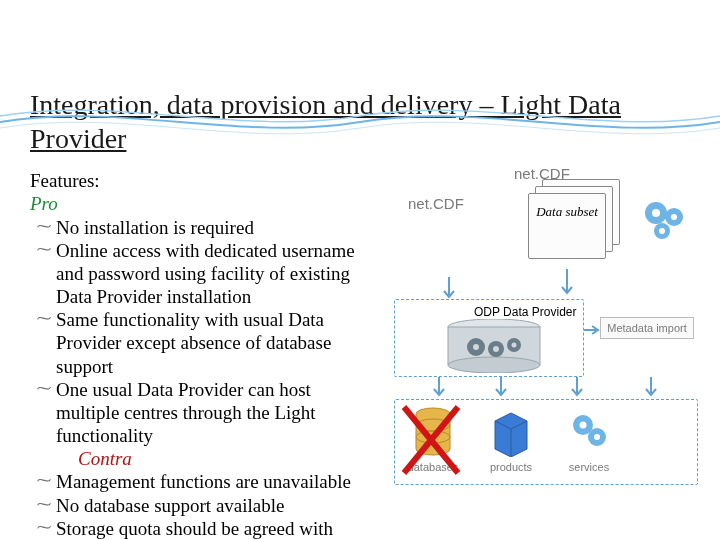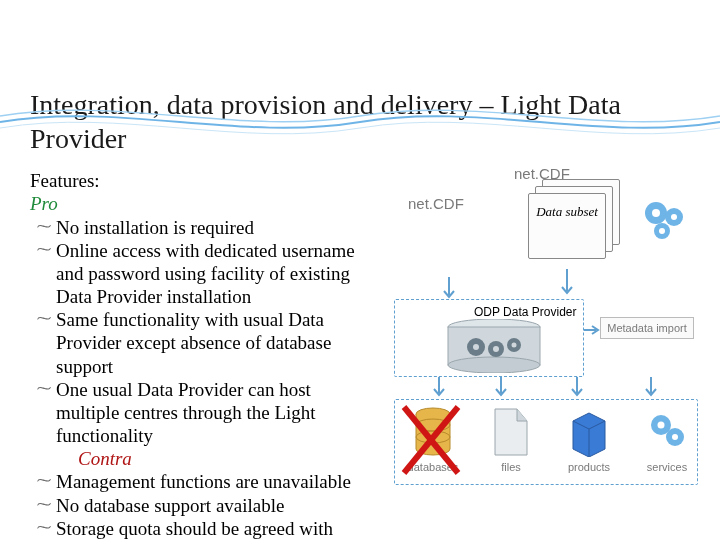--- a/index.html
+++ b/index.html
@@ -1,19 +1,19 @@
 <!DOCTYPE html>
 <html><head>
 <meta charset="utf-8">
 <style>
   * { box-sizing: border-box; margin: 0; padding: 0; }
   html, body { width: 720px; height: 540px; font-family: Georgia, 'Times New Roman', serif; background: #fff; overflow: hidden; }
   .slide { position: relative; width: 720px; height: 540px; padding: 0 30px; }
   .wave { position: absolute; top: 0; left: 0; width: 720px; height: 70px; pointer-events: none; }
-  .title { font-size: 28px; color: #1a1a1a; font-weight: normal; line-height: 1.2; margin-top: 88px; margin-bottom: 14px; }
+  .title { font-size: 28px; color: #1a1a1a; font-weight: normal; line-height: 1.2; margin-top: 88px; margin-bottom: 14px; text-decoration: underline; }
   .content { display: flex; gap: 14px; }
   .textcol { flex: 0 0 340px; font-size: 19px; line-height: 1.22; color: #000; }
   .features-label { font-family: Georgia, serif; }
   .pro-label { color: #1f8b3a; font-style: italic; }
   .contra-label { color: #b01515; font-style: italic; margin-left: 48px; }
   ul.bullets { list-style: none; padding-left: 0; }
   ul.bullets li { position: relative; padding-left: 26px; margin-bottom: 0; }
   ul.bullets li::before { content: "⁓"; position: absolute; left: 6px; top: 0; color: #6b6b6b; font-size: 16px; }
   .diagram { flex: 1 1 auto; position: relative; height: 336px; }
   .small-label { font-size: 15px; color: #7a7a7a; font-family: Arial, sans-serif; position: absolute; }
@@ -139,27 +139,20 @@
         <div class="icon-item">
           <svg width="42" height="50" viewBox="0 0 42 50">
             <ellipse cx="21" cy="7" rx="17" ry="6" fill="#e7b64a" stroke="#b88a2a"></ellipse>
             <path d="M4 7 L4 42 A17 6 0 0 0 38 42 L38 7" fill="#e7b64a" stroke="#b88a2a"></path>
             <ellipse cx="21" cy="18" rx="17" ry="6" fill="none" stroke="#b88a2a"></ellipse>
             <ellipse cx="21" cy="30" rx="17" ry="6" fill="none" stroke="#b88a2a"></ellipse>
           </svg>
           <div class="cap">databases</div>
         </div>
 
-        <div class="icon-item">
-          <svg width="40" height="50" viewBox="0 0 40 50">
-            <path d="M4 2 L26 2 L36 14 L36 48 L4 48 Z" fill="#e9edf0" stroke="#9aa6ad"></path>
-            <path d="M26 2 L26 14 L36 14" fill="#cfd7dc" stroke="#9aa6ad"></path>
-          </svg>
-          <div class="cap">files</div>
-        </div>
 
         <div class="icon-item">
           <svg width="44" height="50" viewBox="0 0 44 50">
             <path d="M6 14 L22 6 L38 14 L38 42 L22 50 L6 42 Z" fill="#3a7bd5" stroke="#2a5aa0"></path>
             <path d="M6 14 L22 22 L38 14 M22 22 L22 50" fill="none" stroke="#2a5aa0"></path>
           </svg>
           <div class="cap">products</div>
         </div>
 
         <div class="icon-item">

